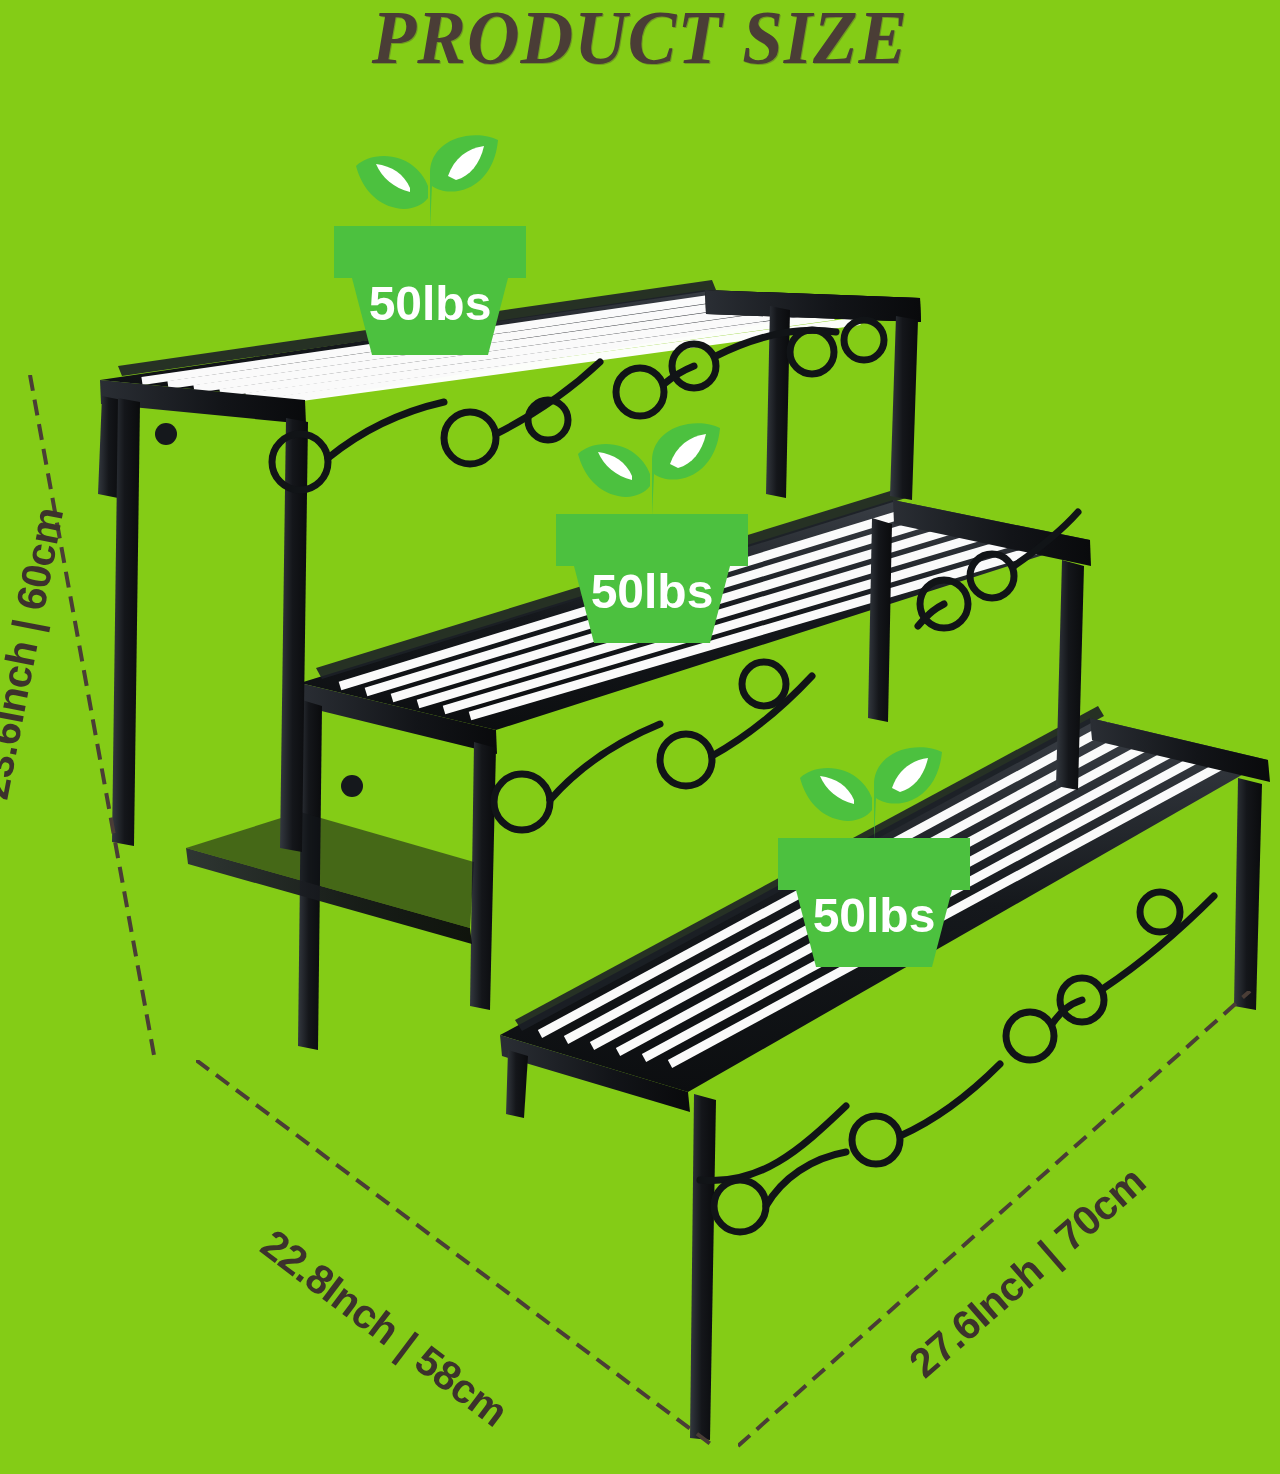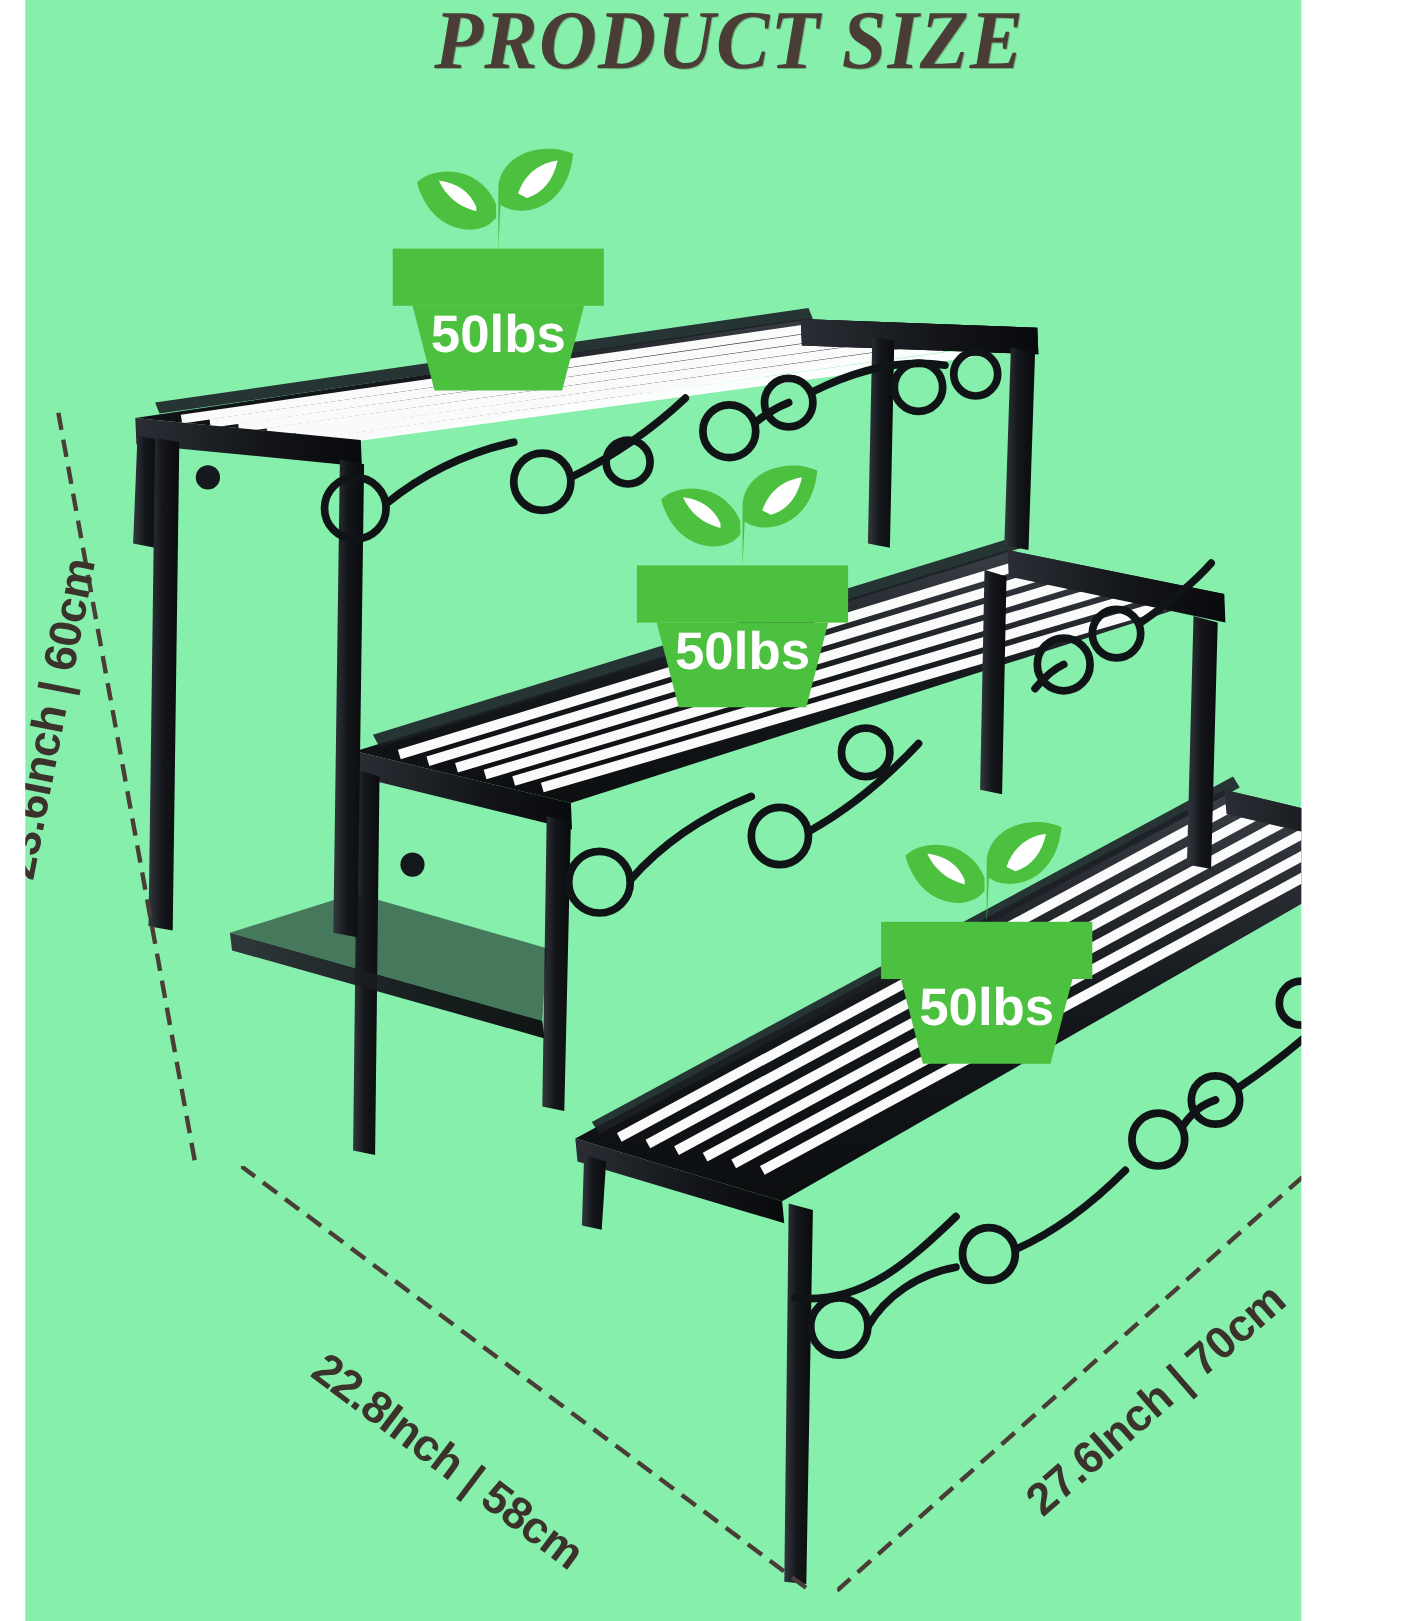--- a/index.html
+++ b/index.html
@@ -2,26 +2,25 @@
 <html><head>
 <meta charset="utf-8">
 <style>
   html, body {
     margin: 0;
     padding: 0;
     background: #ffffff;
   }
   #page {
     position: relative;
-    width: 1160px;
+    width: 1280px;
     height: 1474px;
-    background: #86efac;
+    background: #84cc16;
     overflow: hidden;
     font-family: "Liberation Sans", sans-serif;
-    margin-left: 23px;
   }
 
   
   #title {
     position: absolute;
     left: 0;
     top: -6px;
     width: 1280px;
     text-align: center;
     font-family: "Liberation Serif", serif;

